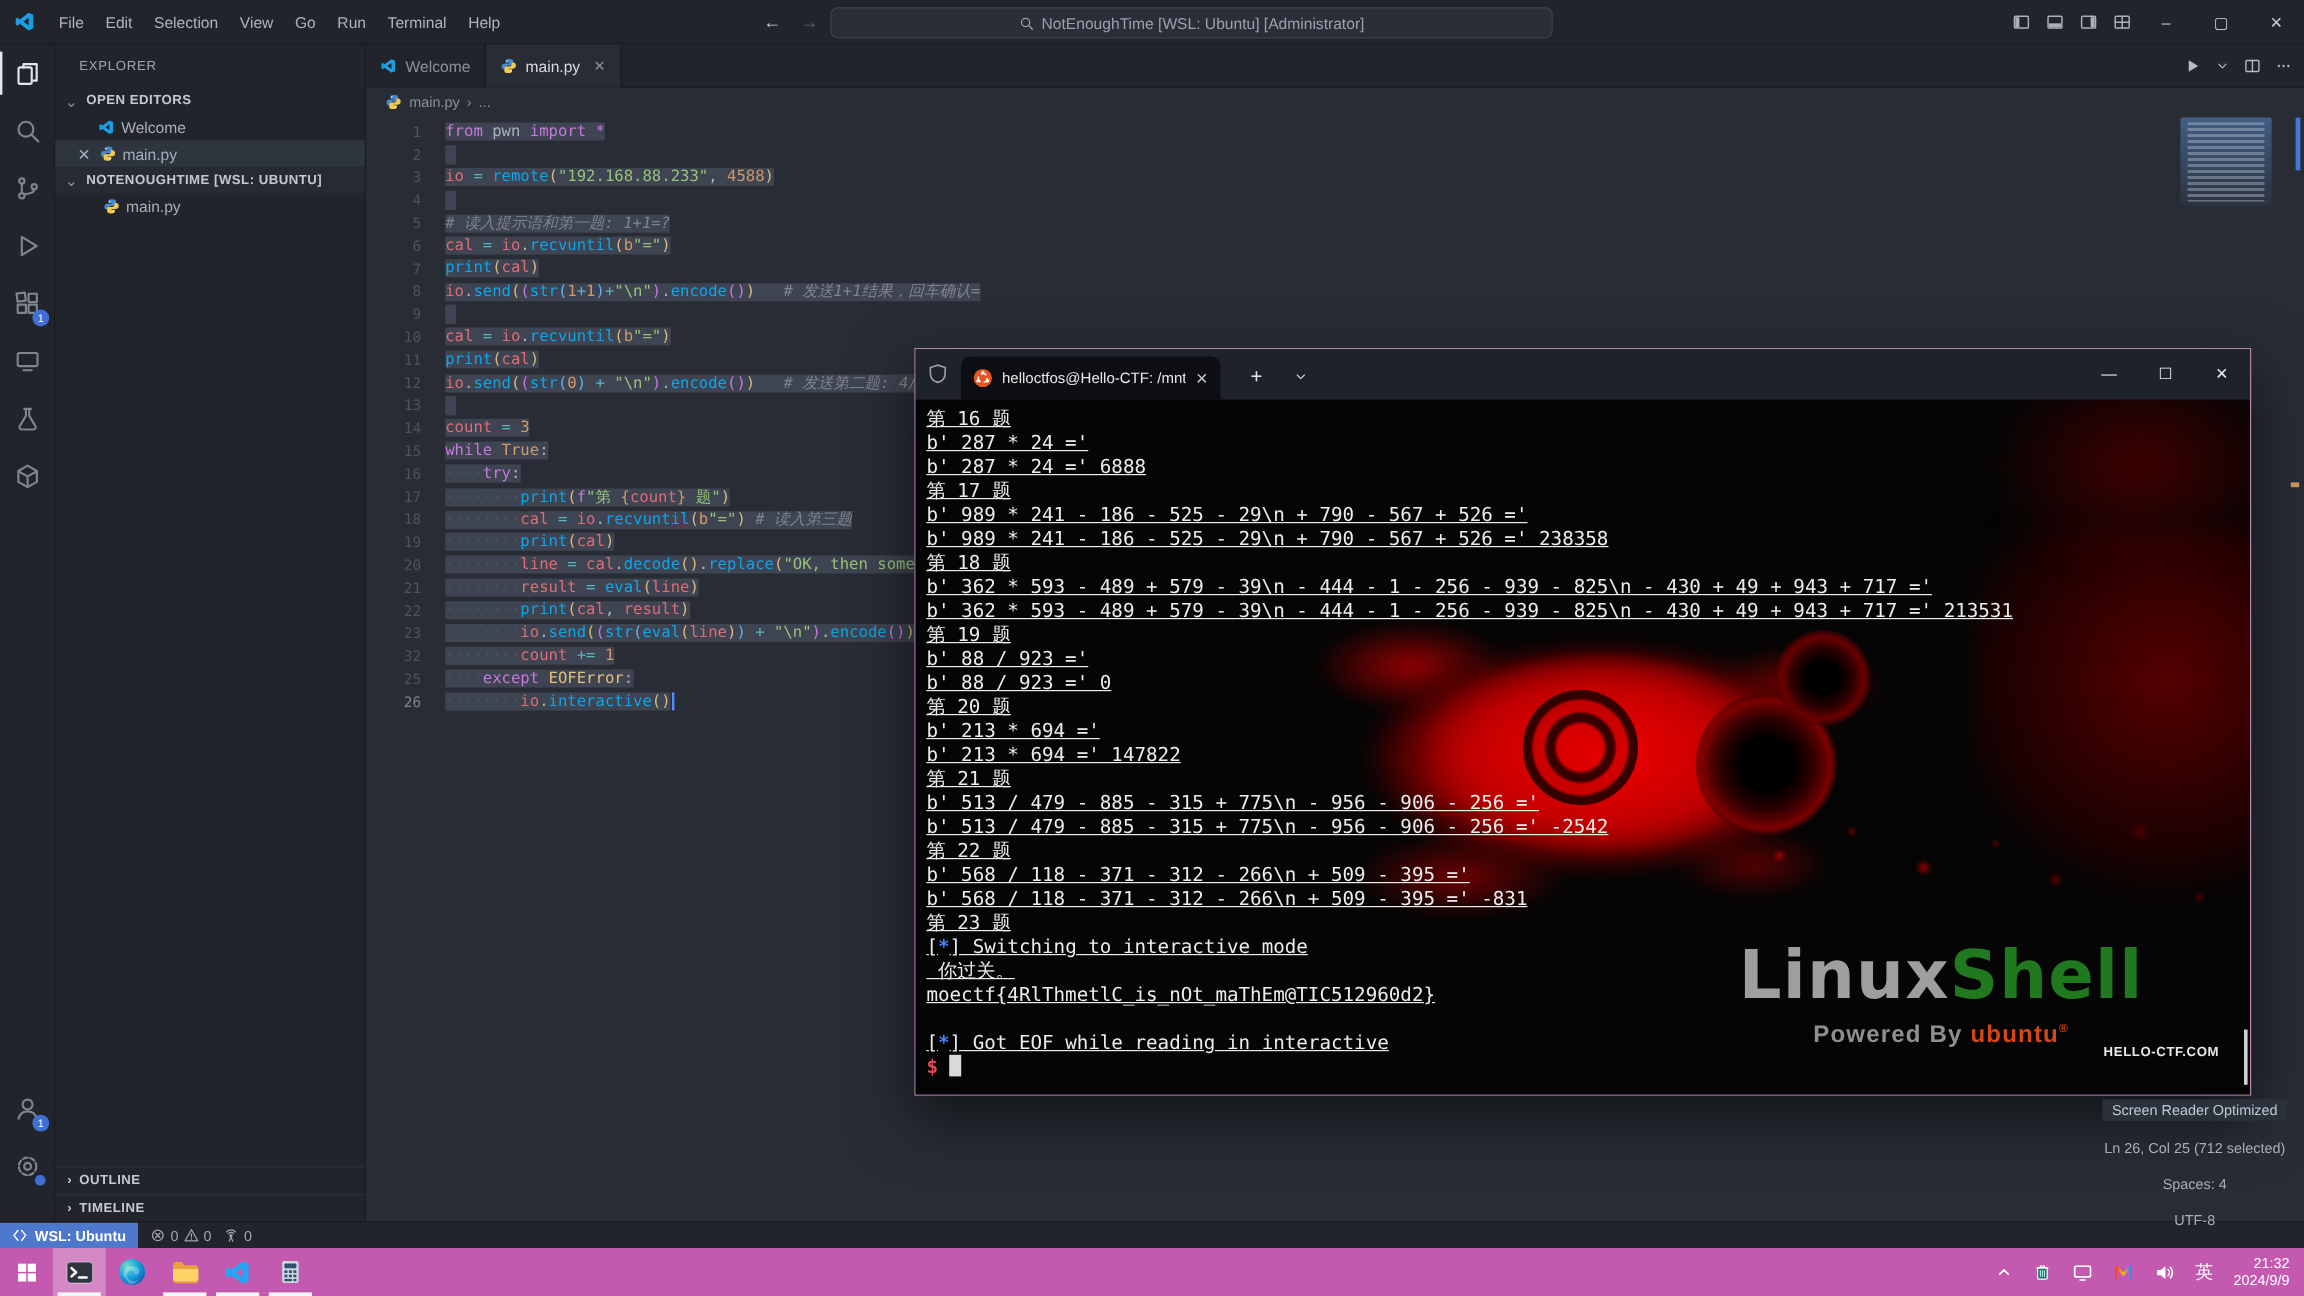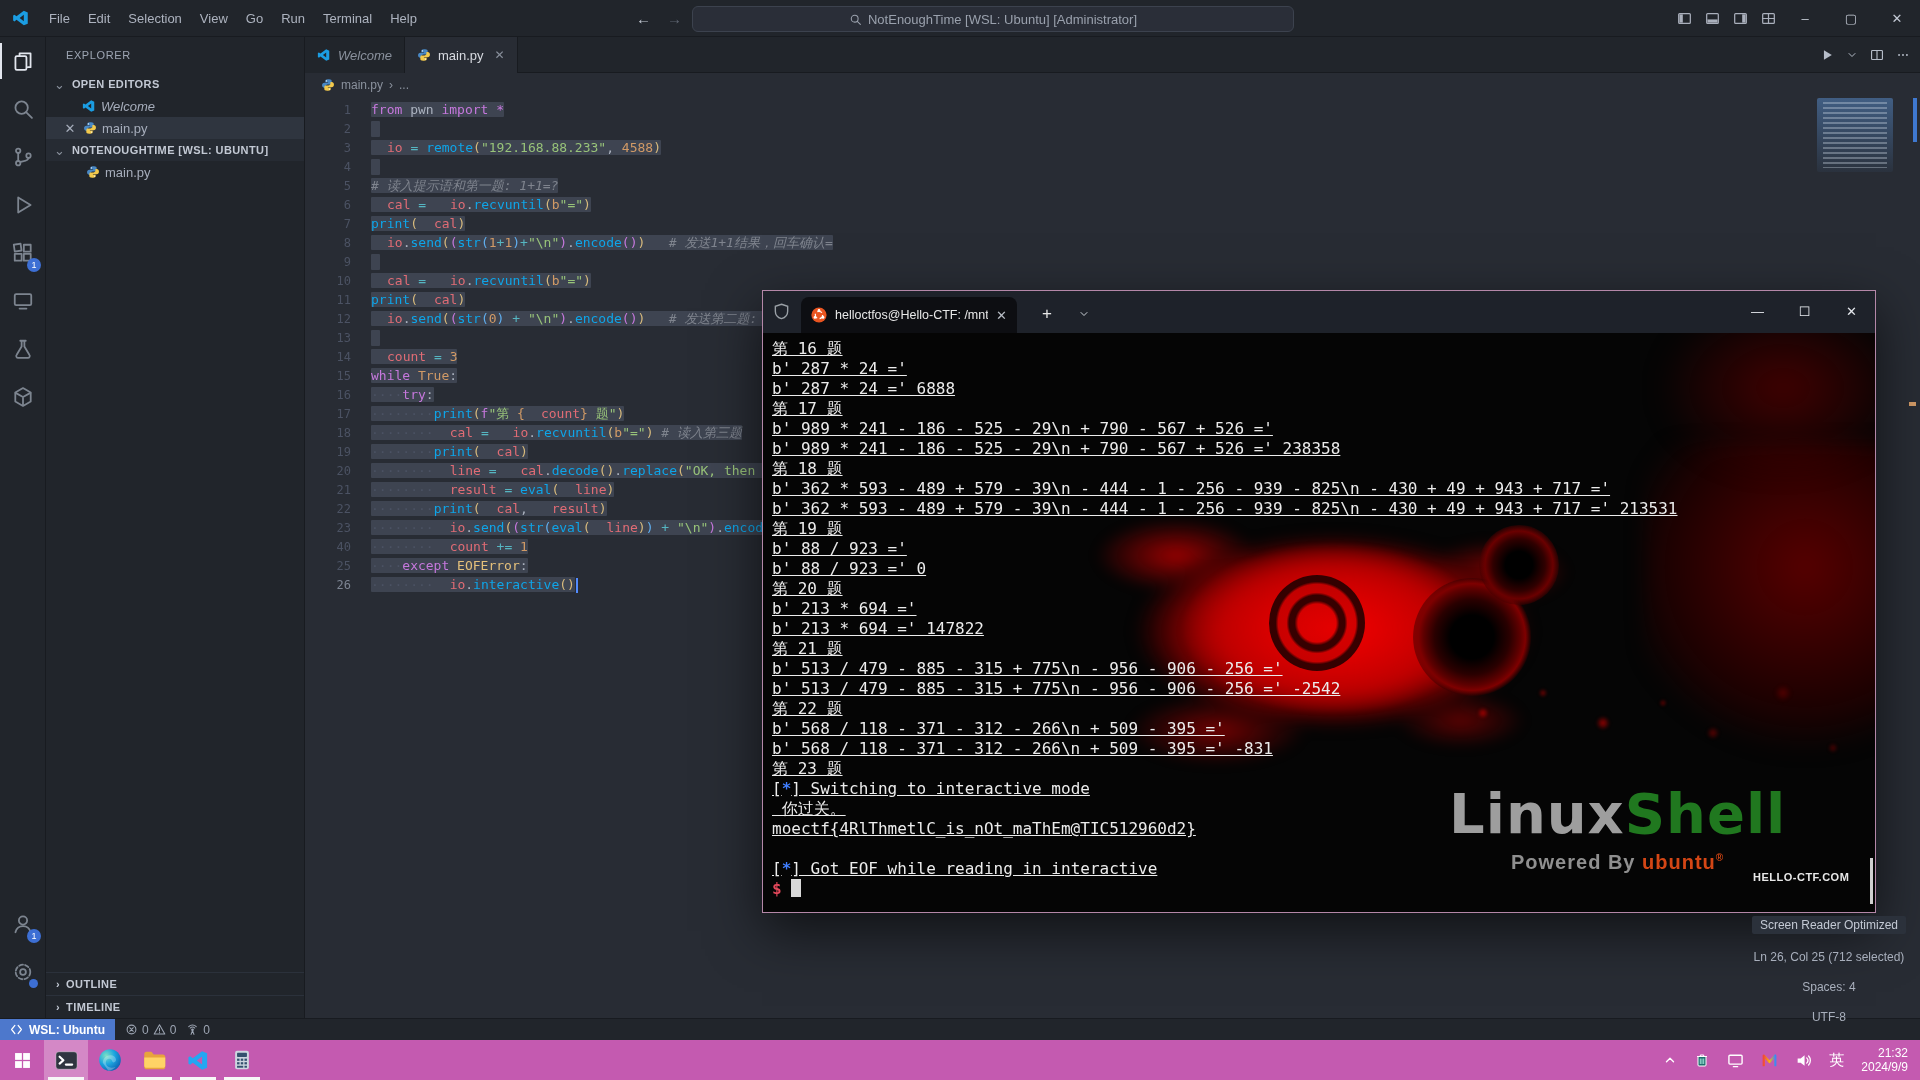--- a/index.html
+++ b/index.html
@@ -38,41 +38,41 @@
   .sidebar{position:absolute;left:46px;top:37px;width:259px;height:981px;background:#21252b;border-right:1px solid #181b20;box-sizing:border-box;font-size:13px;}
   .sb-head{height:36px;display:flex;align-items:center;padding:0 12px 0 20px;font-size:11px;letter-spacing:.6px;color:#9da5b3;}
   .sb-head .dots{margin-left:auto;color:#9da5b3;font-size:14px;letter-spacing:1px;}
   .sb-row{height:22px;display:flex;align-items:center;color:#a6adbb;padding-left:8px;gap:5px;}
   .sb-row .chev{color:#8a919d;margin-right:2px;}
   .sb-sec{font-size:11px;font-weight:bold;color:#c3c9d4;letter-spacing:.4px;}
   .sb-row.selected{background:#2f353f;}
   .sb-row.shaded{background:#262b33;}
   .sb-row .close-x{width:16px;text-align:center;color:#a6adbb;}
   .sb-indent1{padding-left:36px;} .sb-indent2{padding-left:40px;}
-  .italic{font-style:italic;}
+  .italic{}
   .sb-bottom{position:absolute;left:0;right:0;bottom:0;}
   .sb-brow{height:22px;display:flex;align-items:center;gap:6px;padding-left:10px;font-size:11px;font-weight:bold;color:#c3c9d4;border-top:1px solid #2b313b;letter-spacing:.4px;}
 
   
   .editorcol{position:absolute;left:305px;top:37px;right:0;height:981px;background:#282c34;}
   .tabstrip{position:relative;height:36px;background:#21252b;border-bottom:1px solid #181b20;display:flex;box-sizing:border-box;}
   .tab{height:36px;display:flex;align-items:center;gap:7px;padding:0 12px;font-size:13px;color:#8a919d;
     border-right:1px solid #181b20;background:#21252b;box-sizing:border-box;}
   .tab.active{background:#282c34;color:#d7dae0;}
   .tab .tx{font-size:12px;color:#8a919d;margin-left:4px;}
   .tab-actions{position:absolute;right:10px;top:0;height:36px;display:flex;align-items:center;gap:12px;color:#b6bdc9;}
   .breadcrumb{height:24px;display:flex;align-items:center;gap:6px;padding-left:16px;font-size:12px;color:#8a919d;}
   .code{position:relative;padding-top:3px;font-family:"DejaVu Sans Mono","Liberation Mono",monospace;font-size:13px;}
   .cl{height:19px;display:flex;align-items:center;white-space:pre;}
   .ln{width:46px;text-align:right;color:#4b5263;font-size:12px;flex:none;}
   .ln.cur{color:#7c8492;}
   .lc{padding-left:20px;}
   .selspan{background:#3e4451;border-radius:1px;}
   .selspan.empty{display:inline-block;width:9px;height:16px;vertical-align:middle;}
-  .tk-kw{color:#c678dd;} .tk-fn{color:#0ea5e9;} .tk-var{color:#e06c75;padding-left:16px;} .tk-str{color:#98c379;}
+  .tk-kw{color:#c678dd;} .tk-fn{color:#0ea5e9;} .tk-var{color:#e06c75;} .tk-str{color:#98c379;}
   .tk-num{color:#d19a66;} .tk-op{color:#56b6c2;} .tk-df{color:#abb2bf;} .tk-cls{color:#e5c07b;}
   .tk-cm{color:#7f848e;font-style:italic;} .tk-ws{color:#4b5263;}
   .tk-p1{color:#d7ba7d;} .tk-p2{color:#c678dd;} .tk-p3{color:#61afef;}
   .caret{display:inline-block;width:2px;height:15px;background:#528bff;vertical-align:middle;margin-left:1px;}
   .minimap{position:absolute;left:1817px;top:98px;width:76px;height:74px;border-radius:2px;
     background:linear-gradient(#415e83,#34496333);overflow:hidden;}
   .minimap::after{content:"";position:absolute;inset:4px 6px;background:repeating-linear-gradient(#d8e2ee55 0 2px,transparent 2px 5px);}
   .mm-strip{position:absolute;left:1913px;top:98px;width:4px;height:44px;background:#3f79d1;}
   .ovr-orange{position:absolute;left:1909px;top:402px;width:7px;height:4px;background:#d19a66;}
 
@@ -475,21 +475,21 @@
         <div class="cl"><span class="ln">14</span><span class="lc"><span class="selspan"><span class="tk-var">count</span><span class="tk-op"> = </span><span class="tk-num">3</span></span></span></div>
         <div class="cl"><span class="ln">15</span><span class="lc"><span class="selspan"><span class="tk-kw">while</span><span class="tk-df"> </span><span class="tk-num">True</span><span class="tk-df">:</span></span></span></div>
         <div class="cl"><span class="ln">16</span><span class="lc"><span class="selspan"><span class="tk-ws">····</span><span class="tk-kw">try</span><span class="tk-df">:</span></span></span></div>
         <div class="cl"><span class="ln">17</span><span class="lc"><span class="selspan"><span class="tk-ws">········</span><span class="tk-fn">print</span><span class="tk-p1">(</span><span class="tk-kw">f</span><span class="tk-str">"第 </span><span class="tk-num">{</span><span class="tk-var">count</span><span class="tk-num">}</span><span class="tk-str"> 题"</span><span class="tk-p1">)</span></span></span></div>
         <div class="cl"><span class="ln">18</span><span class="lc"><span class="selspan"><span class="tk-ws">········</span><span class="tk-var">cal</span><span class="tk-op"> = </span><span class="tk-var">io</span><span class="tk-df">.</span><span class="tk-fn">recvuntil</span><span class="tk-p1">(</span><span class="tk-num">b</span><span class="tk-str">"="</span><span class="tk-p1">)</span><span class="tk-df"> </span><span class="tk-cm"># 读入第三题</span></span></span></div>
         <div class="cl"><span class="ln">19</span><span class="lc"><span class="selspan"><span class="tk-ws">········</span><span class="tk-fn">print</span><span class="tk-p1">(</span><span class="tk-var">cal</span><span class="tk-p1">)</span></span></span></div>
         <div class="cl"><span class="ln">20</span><span class="lc"><span class="selspan"><span class="tk-ws">········</span><span class="tk-var">line</span><span class="tk-op"> = </span><span class="tk-var">cal</span><span class="tk-df">.</span><span class="tk-fn">decode</span><span class="tk-p1">()</span><span class="tk-df">.</span><span class="tk-fn">replace</span><span class="tk-p1">(</span><span class="tk-str">"OK, then some</span></span></span></div>
         <div class="cl"><span class="ln">21</span><span class="lc"><span class="selspan"><span class="tk-ws">········</span><span class="tk-var">result</span><span class="tk-op"> = </span><span class="tk-fn">eval</span><span class="tk-p1">(</span><span class="tk-var">line</span><span class="tk-p1">)</span></span></span></div>
         <div class="cl"><span class="ln">22</span><span class="lc"><span class="selspan"><span class="tk-ws">········</span><span class="tk-fn">print</span><span class="tk-p1">(</span><span class="tk-var">cal</span><span class="tk-df">, </span><span class="tk-var">result</span><span class="tk-p1">)</span></span></span></div>
         <div class="cl"><span class="ln">23</span><span class="lc"><span class="selspan"><span class="tk-ws">········</span><span class="tk-var">io</span><span class="tk-df">.</span><span class="tk-fn">send</span><span class="tk-p1">(</span><span class="tk-p2">(</span><span class="tk-fn">str</span><span class="tk-p3">(</span><span class="tk-fn">eval</span><span class="tk-p1">(</span><span class="tk-var">line</span><span class="tk-p1">)</span><span class="tk-p3">)</span><span class="tk-op"> + </span><span class="tk-str">"\n"</span><span class="tk-p2">)</span><span class="tk-df">.</span><span class="tk-fn">encode</span><span class="tk-p2">()</span><span class="tk-p1">)</span></span></span></div>
-        <div class="cl"><span class="ln">40</span><span class="lc"><span class="selspan"><span class="tk-ws">········</span><span class="tk-var">count</span><span class="tk-op"> += </span><span class="tk-num">1</span></span></span></div>
+        <div class="cl"><span class="ln">32</span><span class="lc"><span class="selspan"><span class="tk-ws">········</span><span class="tk-var">count</span><span class="tk-op"> += </span><span class="tk-num">1</span></span></span></div>
         <div class="cl"><span class="ln">25</span><span class="lc"><span class="selspan"><span class="tk-ws">····</span><span class="tk-kw">except</span><span class="tk-df"> </span><span class="tk-cls">EOFError</span><span class="tk-df">:</span></span></span></div>
         <div class="cl"><span class="ln cur">26</span><span class="lc"><span class="selspan"><span class="tk-ws">········</span><span class="tk-var">io</span><span class="tk-df">.</span><span class="tk-fn">interactive</span><span class="tk-p1">()</span></span><span class="caret"></span></span></div>
       </div>
   </div>
 
   <div class="minimap"></div>
   <div class="mm-strip"></div>
   <div class="ovr-orange"></div>
 
   <div class="termwin">

